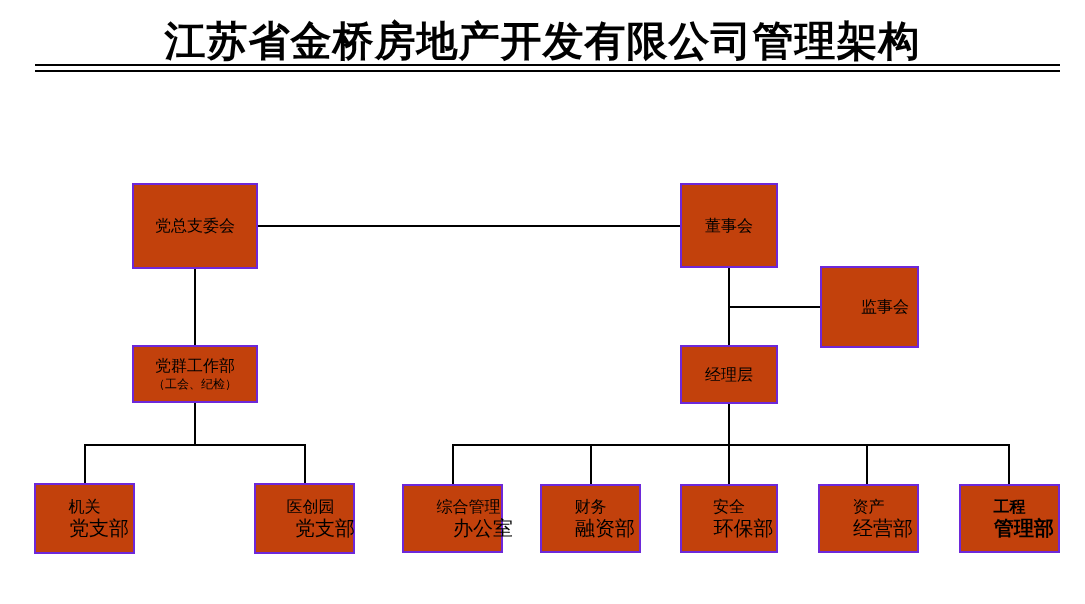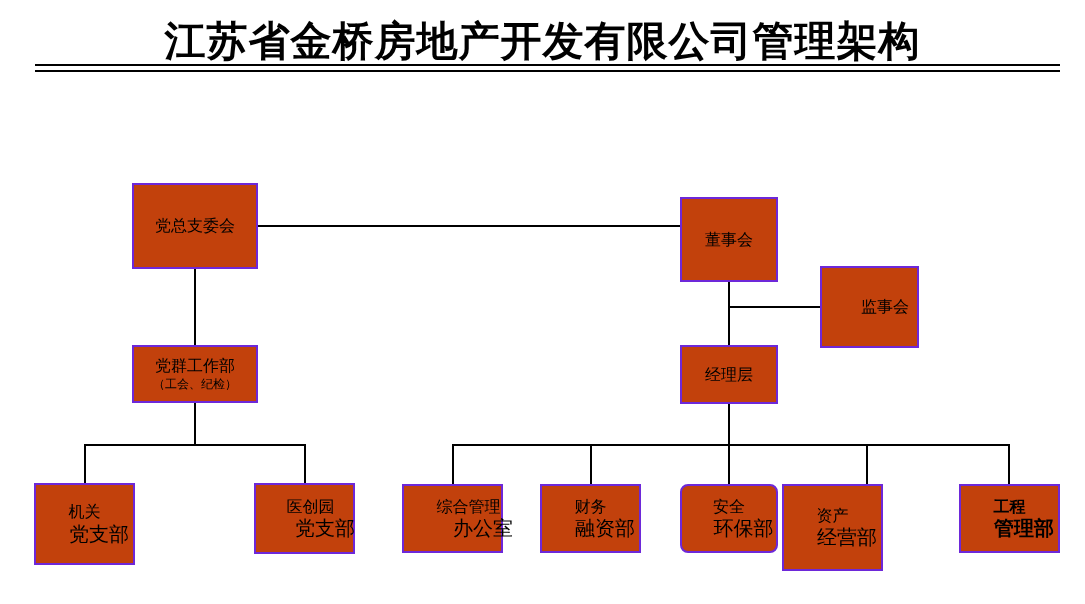--- a/index.html
+++ b/index.html
@@ -109,63 +109,63 @@
   <div class="conn v" style="left:452px; top:444px; height:41px;"></div>
   <div class="conn v" style="left:590px; top:444px; height:41px;"></div>
   <div class="conn v" style="left:728px; top:444px; height:41px;"></div>
   <div class="conn v" style="left:866px; top:444px; height:41px;"></div>
   <div class="conn v" style="left:1008px; top:444px; height:41px;"></div>
 
   <div class="node" style="left:132px; top:183px; width:126px; height:86px;">
     <span class="l1">党总支委会</span>
   </div>
 
-  <div class="node" style="left:680px; top:183px; width:98px; height:85px;margin-top:14px;">
+  <div class="node" style="left:680px; top:183px; width:98px; height:85px;">
     <span class="l1">董事会</span>
   </div>
 
   <div class="node" style="left:820px; top:266px; width:99px; height:82px;padding-left:31px;">
     <span class="l1">监事会</span>
   </div>
 
   <div class="node" style="left:132px; top:345px; width:126px; height:58px;">
     <span class="l1">党群工作部</span>
     <span class="sub">（工会、纪检）</span>
   </div>
 
   <div class="node" style="left:680px; top:345px; width:98px; height:59px;">
     <span class="l1">经理层</span>
   </div>
 
-  <div class="node" style="left:34px; top:483px; width:101px; height:82px;">
+  <div class="node" style="left:34px; top:483px; width:101px; height:71px;">
     <span class="l1">机关</span>
     <span class="l2">党支部</span>
   </div>
 
   <div class="node" style="left:254px; top:483px; width:101px; height:71px;padding-left:12px;">
     <span class="l1">医创园</span>
     <span class="l2">党支部</span>
   </div>
 
   <div class="node" style="left:402px; top:484px; width:101px; height:69px;padding-left:32px;">
     <span class="l1">综合管理</span>
     <span class="l2">办公室</span>
   </div>
 
   <div class="node" style="left:540px; top:484px; width:101px; height:69px;">
     <span class="l1">财务</span>
     <span class="l2">融资部</span>
   </div>
 
-  <div class="node" style="left:680px; top:484px; width:98px; height:69px;border-radius:8px;">
+  <div class="node" style="left:680px; top:484px; width:98px; height:69px;">
     <span class="l1">安全</span>
     <span class="l2">环保部</span>
   </div>
 
-  <div class="node" style="left:782px; top:484px; width:101px; height:87px;">
+  <div class="node" style="left:818px; top:484px; width:101px; height:69px;">
     <span class="l1">资产</span>
     <span class="l2">经营部</span>
   </div>
 
   <div class="node" style="left:959px; top:484px; width:101px; height:69px;font-weight:bold;">
     <span class="l1">工程</span>
     <span class="l2">管理部</span>
   </div>
 
 </div>

